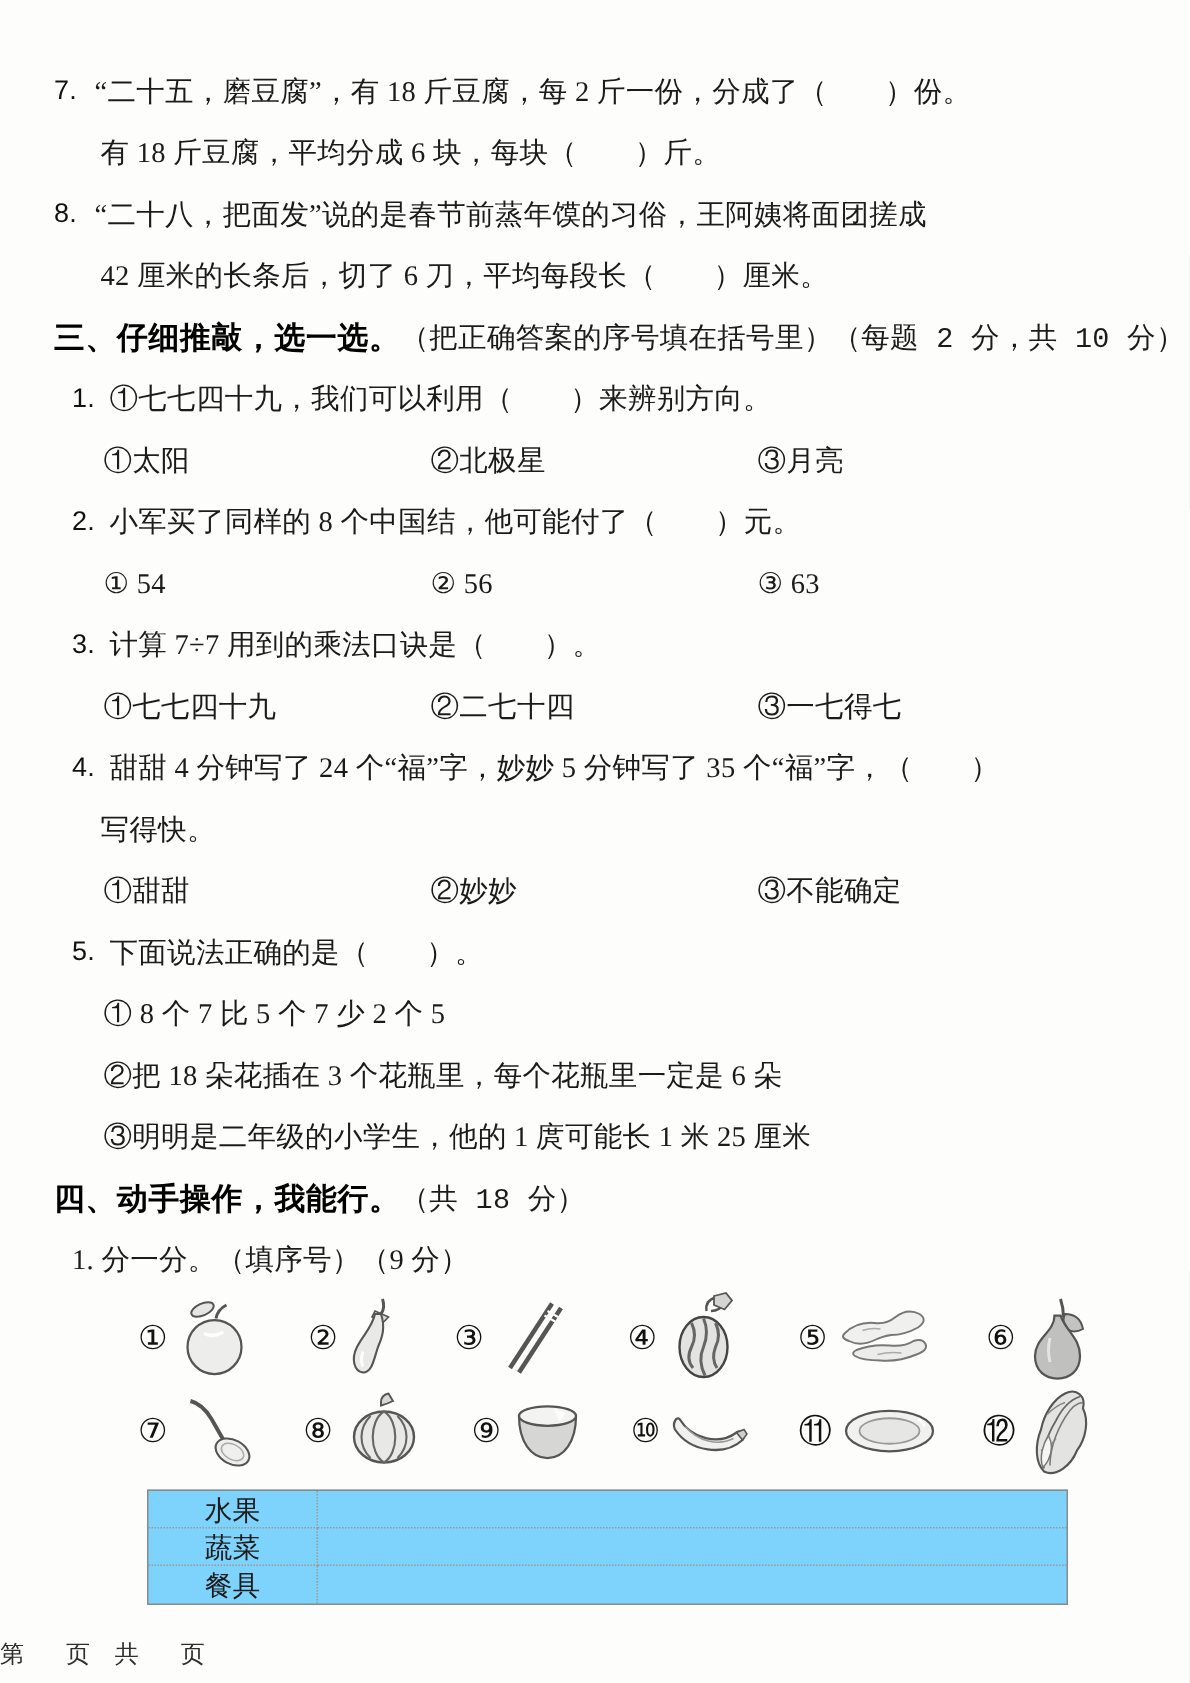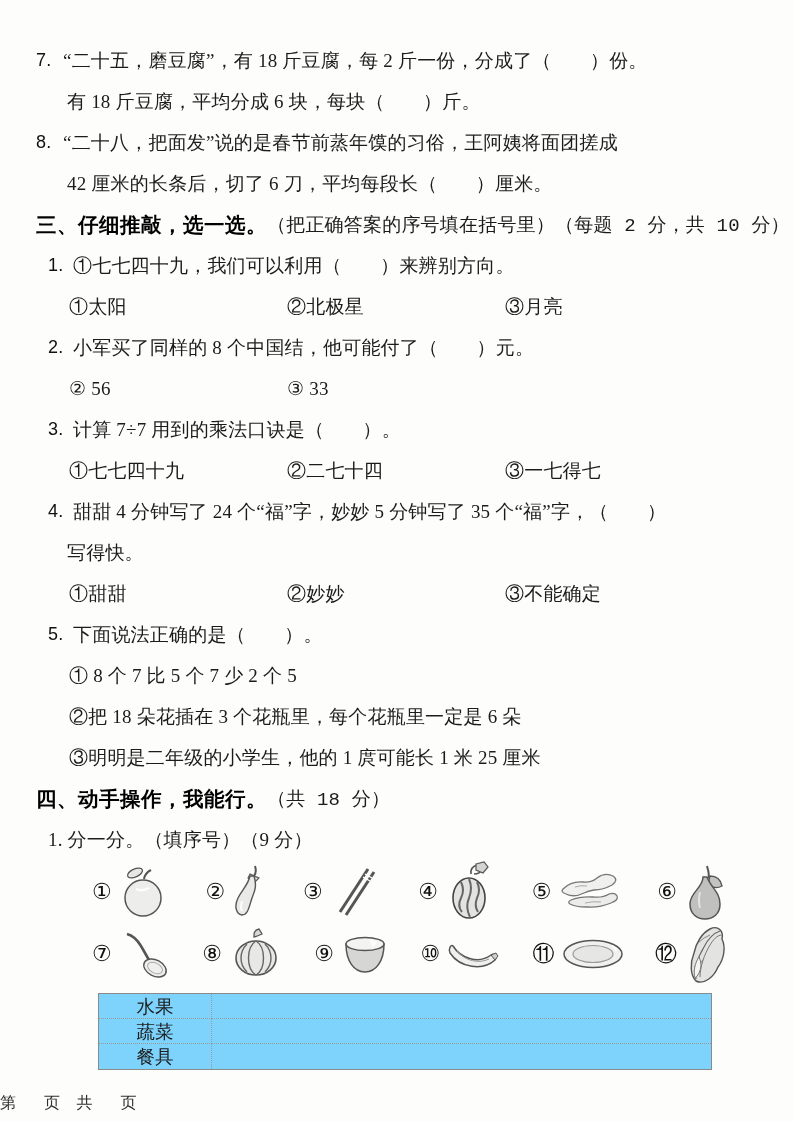--- a/index.html
+++ b/index.html
@@ -104,22 +104,23 @@
     <span class="opt">①太阳</span>
     <span class="opt">②北极星</span>
     <span class="opt">③月亮</span>
   </div>
 
   <div class="ln subq">
     <span class="qnum big">2.</span>
     <span>小军买了同样的 8 个中国结，他可能付了（　　）元。</span>
   </div>
   <div class="ln opts">
+    <span class="opt">① 54</span>
     <span class="opt">② 56</span>
-    <span class="opt">③ 33</span>
+    <span class="opt">③ 63</span>
   </div>
 
   <div class="ln subq">
     <span class="qnum big">3.</span>
     <span>计算 7÷7 用到的乘法口诀是（　　）。</span>
   </div>
   <div class="ln opts">
     <span class="opt">①七七四十九</span>
     <span class="opt">②二七十四</span>
     <span class="opt">③一七得七</span>

